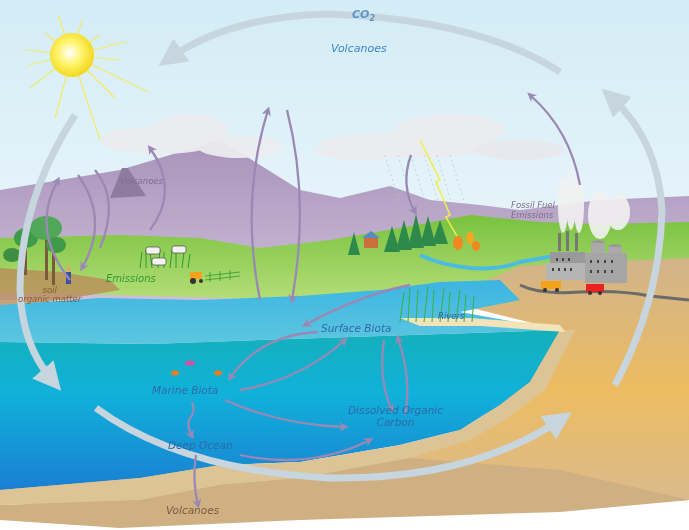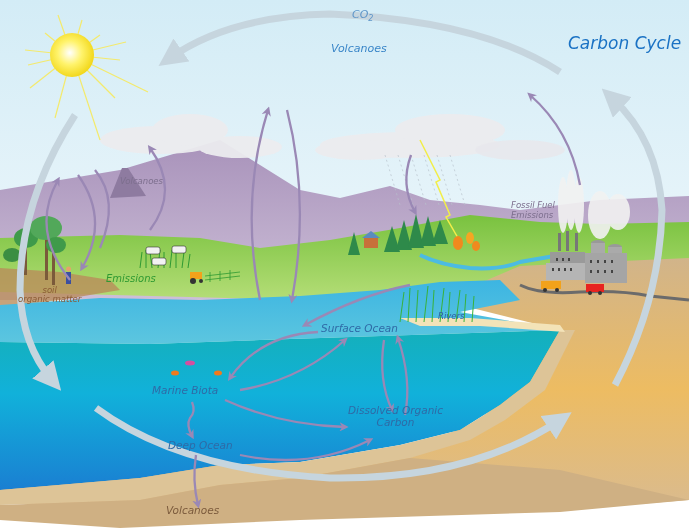--- a/index.html
+++ b/index.html
@@ -4,21 +4,21 @@
   <style>
     html, body { margin: 0; padding: 0; background: #ffffff; }
     body { width: 689px; height: 530px; overflow: hidden; position: relative;
            font-family: "DejaVu Sans", sans-serif; }
     #stage { position: absolute; left: 0; top: 0; width: 689px; height: 530px; }
     svg { position: absolute; left: 0; top: 0; }
     .lbl { position: absolute; font-style: italic; white-space: nowrap;
            font-family: "DejaVu Sans", sans-serif; line-height: 1; }
     .title { font-size: 17px; color: #1a72c4; font-style: italic; }
     .atm { font-size: 11px; color: #3a86c8; }
-    .co2 { font-size: 11px; color: #5f96c9; font-weight: normal; font-style: italic; }
+    .co2 { font-size: 11px; color: #5f96c9; font-weight: bold; font-style: italic; }
     .co2 sub { font-size: 8px; }
     .land-purple { font-size: 8.5px; color: #7d6f8e; }
     .veg { font-size: 10px; color: #2f9a32; }
     .soil { font-size: 8.5px; color: #8a5a35; text-align: center; line-height: 1.1; }
     .ocean { font-size: 10.5px; color: #2f6aa6; }
     .doc { font-size: 10.5px; color: #2f6aa6; text-align: center; line-height: 1.1; }
     .sed { font-size: 10.5px; color: #7b5a3c; }
     .rivers { font-size: 8.5px; color: #2f5fa0; margin-top: 36px; }
   </style>
 </head>
@@ -291,35 +291,34 @@
     <path d="M240,390 Q300,380 345,340" marker-end="url(#fluxHead)"></path>
     <path d="M384,340 Q378,380 392,410" marker-end="url(#fluxHead)"></path>
     <path d="M405,415 Q412,380 398,338" marker-end="url(#fluxHead)"></path>
     <path d="M225,400 Q280,425 345,427" marker-end="url(#fluxHead)"></path>
     <path d="M240,455 Q310,470 370,440" marker-end="url(#fluxHead)"></path>
     <path d="M192,402 Q196,412 190,418 Q186,425 192,436" marker-end="url(#fluxHead)"></path>
     <path d="M196,455 Q192,480 198,505" marker-end="url(#fluxHead)"></path>
   </g>
 </svg>
 
-<div class="lbl title" style="left:568px; top:35px;">Carbon Cycle</div>
 <div class="lbl co2" style="left:352px; top:9px;"><span>CO</span><sub>2</sub></div>
 <div class="lbl atm" style="left:331px; top:43px;">Volcanoes</div>
 <div class="lbl land-purple" style="left:120px; top:177px;">Volcanoes</div>
 <div class="lbl veg" style="left:106px; top:274px;">Emissions</div>
 <div class="lbl soil" style="left:18px; top:286px;">
   <div>soil</div>
   <div>organic matter</div>
 </div>
 <div class="lbl land-purple" style="left:511px; top:200px; line-height:1.2; text-align:left;">
   <div>Fossil Fuel</div>
   <div>Emissions</div>
 </div>
 <div class="lbl rivers" style="left:438px; top:276px;">Rivers</div>
-<div class="lbl ocean" style="left:321px; top:323px;">Surface Ocean</div>
+<div class="lbl ocean" style="left:321px; top:323px;">Surface Biota</div>
 <div class="lbl ocean" style="left:152px; top:385px;">Marine Biota</div>
 <div class="lbl doc" style="left:348px; top:405px;">
   <div>Dissolved Organic</div>
   <div>Carbon</div>
 </div>
 <div class="lbl ocean" style="left:168px; top:440px;">Deep Ocean</div>
 <div class="lbl sed" style="left:166px; top:505px;">Volcanoes</div>
 </div>
 
 </body></html>

